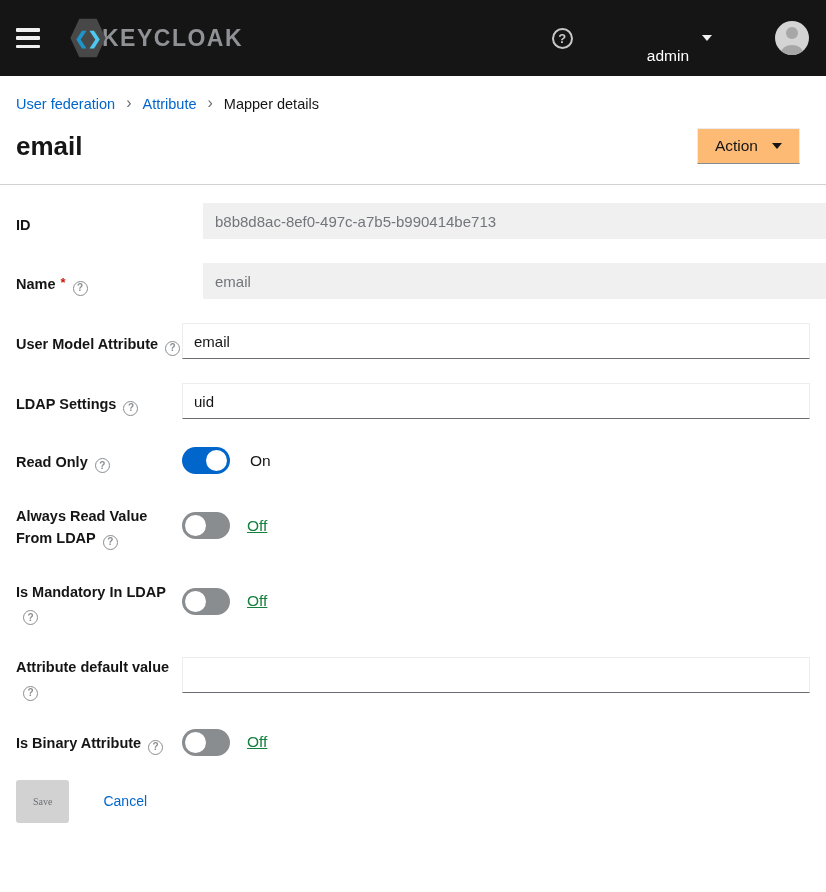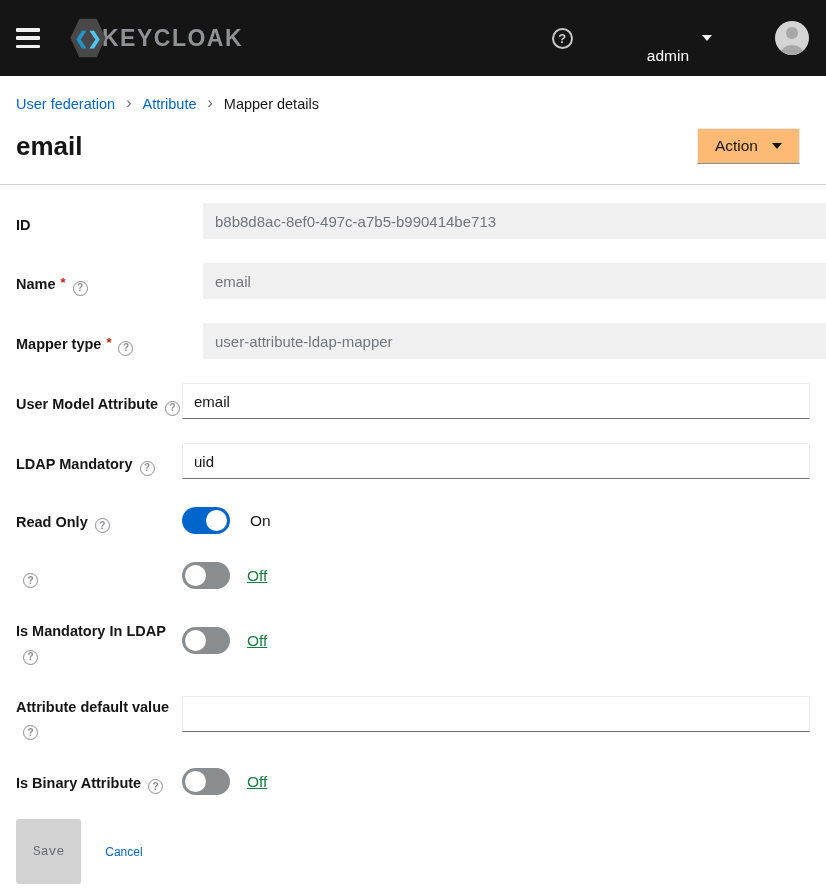--- a/index.html
+++ b/index.html
@@ -222,33 +222,33 @@
   .switch-label { margin-left: 17px; font-size: 15.5px; }
   .switch-label.on { color: #151515; margin-left: 20px; }
   .switch-label.off { color: #15803d; text-decoration: underline; }
 
   
   .form-footer {
     display: flex; align-items: center;
     padding: 0 16px;
   }
   .save-btn {
-    font-family: Liberation Mono, monospace;
-    font-size: 13px;
+    font-family: Liberation Serif, serif;
+    font-size: 10px;
     background: #d2d2d2;
     color: #6a6e73;
     border: none;
     border-radius: 3px;
-    padding: 25px 17px;
+    padding: 16px 17px;
     cursor: not-allowed;
   }
   .cancel-link {
-    margin-left: 24px;
+    margin-left: 34px;
     color: #0066cc;
-    font-size: 12px;
+    font-size: 14px;
     text-decoration: none;
     cursor: pointer;
   }
 </style>
 </head>
 <body>
 
 <header class="masthead">
   <div class="hamburger">
     <span></span>
@@ -305,62 +305,54 @@
 
   <div class="form-row">
     <div class="label-col">
       <span>Name</span><span class="req">*</span><span class="q-icon"></span>
     </div>
     <div class="input-col">
       <input class="pf-input" type="text" disabled="" value="email" style="">
     </div>
   </div>
 
-  <div class="form-row">
-    <div class="label-col">
-      <span>Mapper type</span><span class="req">*</span><span class="q-icon"></span>
-    </div>
-    <div class="input-col">
-      <input class="pf-input" type="text" disabled="" value="user-attribute-ldap-mapper" style="">
-    </div>
-  </div>
 
   <div class="form-row">
     <div class="label-col">
       <span>User Model Attribute</span><span class="q-icon"></span>
     </div>
     <div class="input-col">
       <input class="pf-input" type="text" value="email" style="">
     </div>
   </div>
 
   <div class="form-row">
     <div class="label-col">
-      <span>LDAP Mandatory</span><span class="q-icon"></span>
+      <span>LDAP Settings</span><span class="q-icon"></span>
     </div>
     <div class="input-col">
       <input class="pf-input" type="text" value="uid" style="">
     </div>
   </div>
 
   <div class="form-row">
     <div class="label-col">
       <span>Read Only</span><span class="q-icon"></span>
     </div>
     <div class="input-col switch-wrap">
       <div class="switch on">
         <span class="knob"></span>
       </div>
       <span class="switch-label on">On</span>
     </div>
   </div>
 
   <div class="form-row">
     <div class="label-col">
-      <span class="q-icon"></span>
+      <span>Always Read Value From LDAP</span><span class="q-icon"></span>
     </div>
     <div class="input-col switch-wrap">
       <div class="switch off">
         <span class="knob"></span>
       </div>
       <span class="switch-label off">Off</span>
     </div>
   </div>
 
   <div class="form-row">

